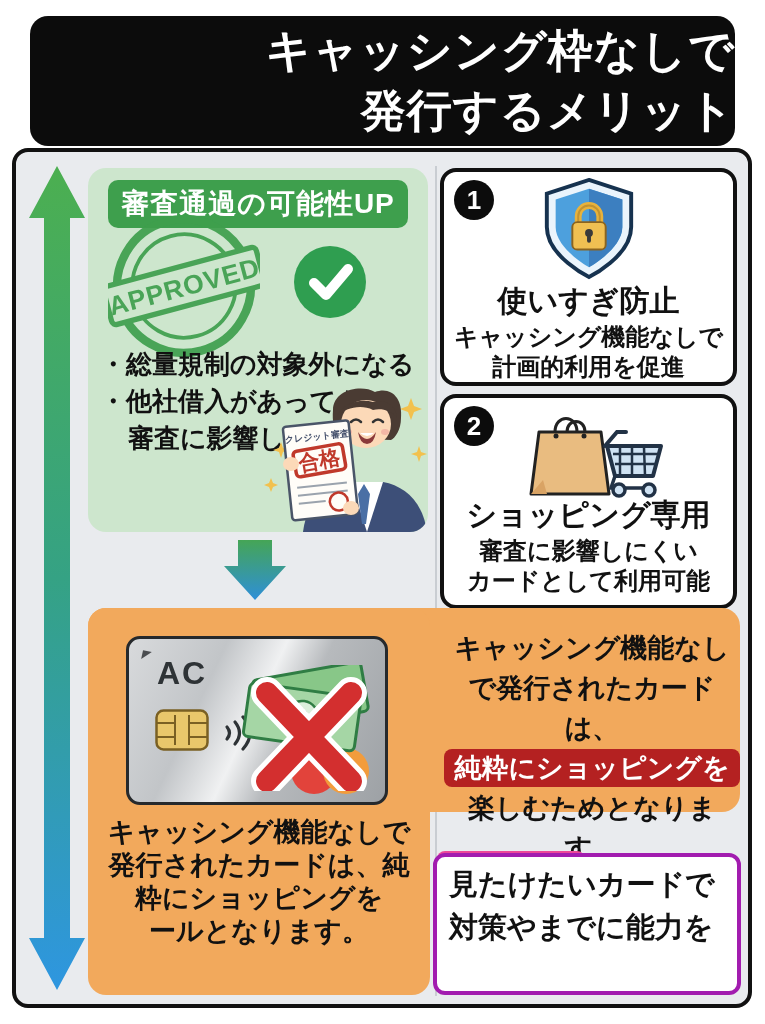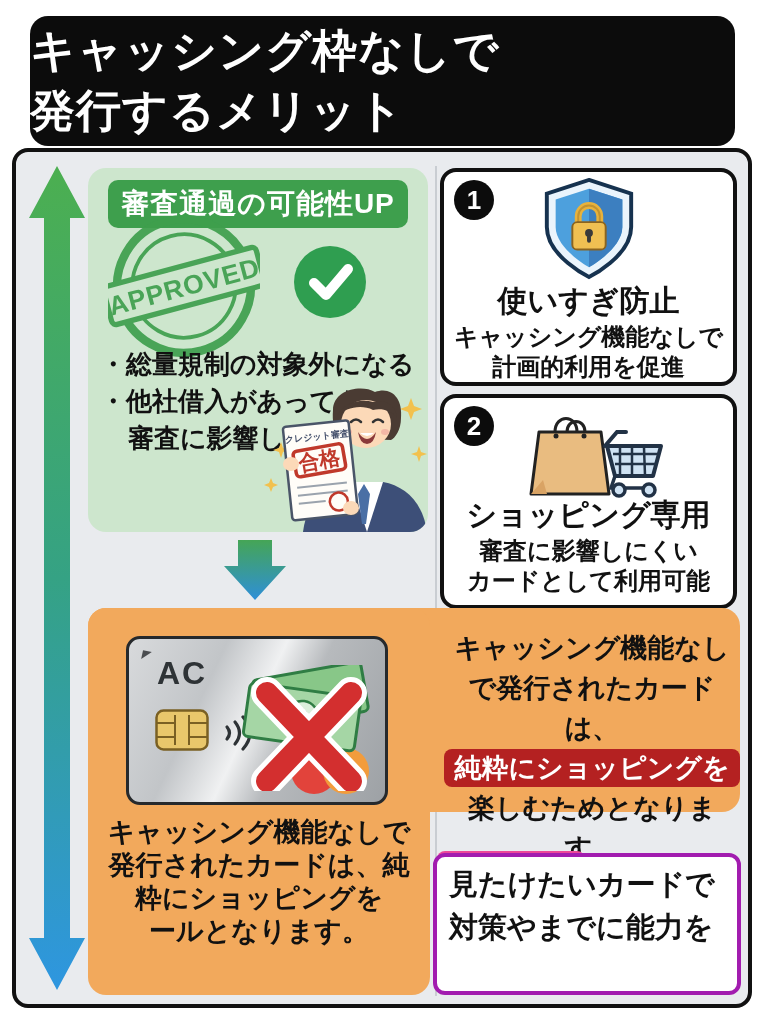--- a/index.html
+++ b/index.html
@@ -2,21 +2,21 @@
 <html><head>
 <meta charset="utf-8">
 <style>
   * { margin:0; padding:0; box-sizing:border-box; }
   body { background:#fff; font-family:"Liberation Sans", sans-serif; }
   .page { position:relative; width:765px; height:1024px; background:#fff; overflow:hidden; color:#111; }
 
   
   .header { position:absolute; left:30px; top:16px; width:705px; height:130px;
     background:#0c0c0c; border-radius:18px; display:flex; flex-direction:column;
-    align-items:flex-start; justify-content:center; }
+    align-items:flex-end; justify-content:center; }
   .header div { color:#fff; font-size:45px; font-weight:900; line-height:60px; letter-spacing:1px; }
 
   
   .frame { position:absolute; left:12px; top:148px; width:740px; height:860px;
     background:#e9ebee; border:4px solid #111; border-radius:16px; }
   .frame-inner { position:absolute; left:0; top:0; width:732px; height:852px; }
 
   .col-divider { position:absolute; left:419px; top:14px; width:2px; height:830px; background:#c9cdd2; }
 
   

